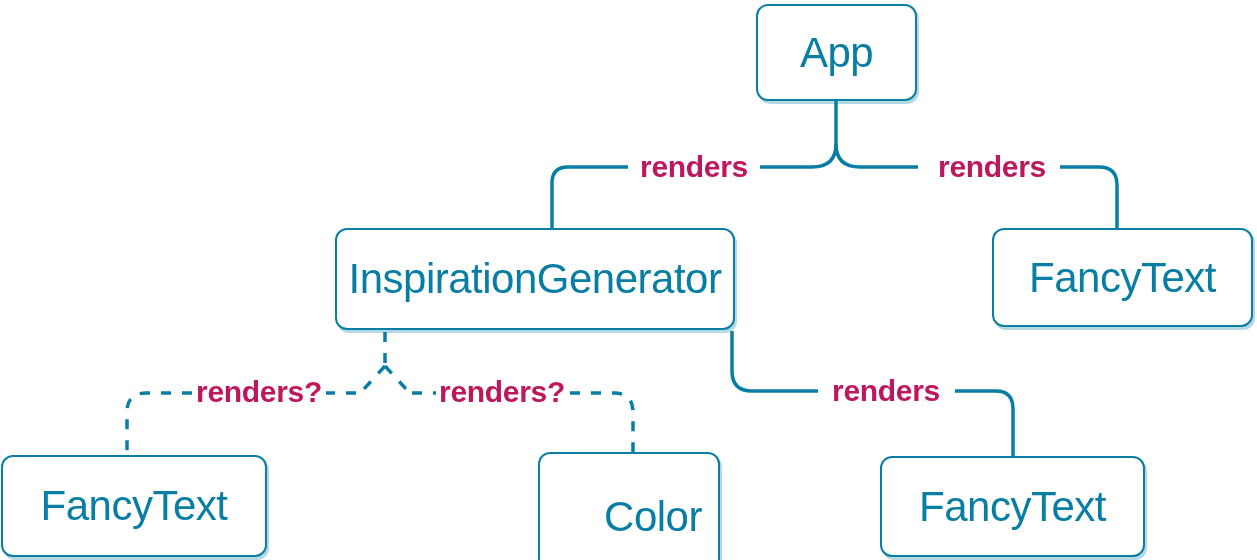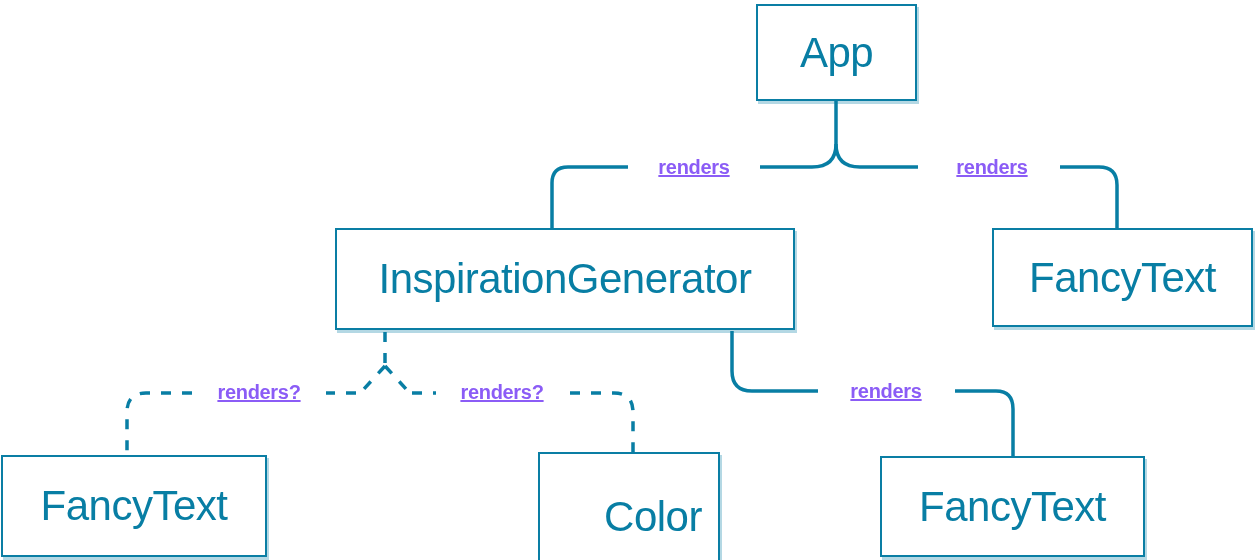--- a/index.html
+++ b/index.html
@@ -28,42 +28,41 @@
     stroke-width: 3.5;
     stroke-linejoin: round;
   }
   .edge.dashed {
     stroke-dasharray: 10 11;
   }
   .node {
     position: absolute;
     background: #ffffff;
     border: 2.5px solid #0a7ea4;
-    border-radius: 0;
+    border-radius: 12px;
     box-shadow: 2px 3px 0 rgba(8, 126, 164, 0.30);
     display: flex;
     align-items: center;
     justify-content: center;
     color: #087ea4;
     font-size: 42px;
     font-weight: 500;
     letter-spacing: -0.5px;
     white-space: nowrap;
     box-sizing: border-box;
   }
   .edge-label {
     position: absolute;
     transform: translate(-50%, -50%);
-    color: #8b5cf6;
-    font-size: 20px;
+    color: #be185d;
+    font-size: 30px;
     font-weight: 700;
     letter-spacing: -0.3px;
     white-space: nowrap;
     line-height: 1;
-    text-decoration: underline;
   }
 </style>
 </head>
 <body>
 
 <div class="stage">
 
   <svg class="edges-svg" viewBox="0 0 1257 560" xmlns="http://www.w3.org/2000/svg">
 
     <path class="edge" d="M836 101 V144"></path>
@@ -87,21 +86,21 @@
   <div class="edge-label" style="left:694px; top:167px;">renders</div>
   <div class="edge-label" style="left:992px; top:167px;">renders</div>
   <div class="edge-label" style="left:259px; top:392px;">renders?</div>
   <div class="edge-label" style="left:502px; top:392px;">renders?</div>
   <div class="edge-label" style="left:886px; top:391px;">renders</div>
 
   <div class="node" style="left:756px; top:4px; width:161px; height:97px;">
     <span>App</span>
   </div>
 
-  <div class="node" style="left:335px; top:228px; width:460px; height:102px;">
+  <div class="node" style="left:335px; top:228px; width:400px; height:102px;">
     <span>InspirationGenerator</span>
   </div>
 
   <div class="node" style="left:992px; top:228px; width:261px; height:99px;">
     <span>FancyText</span>
   </div>
 
   <div class="node" style="left:1px; top:455px; width:266px; height:102px;">
     <span>FancyText</span>
   </div>

